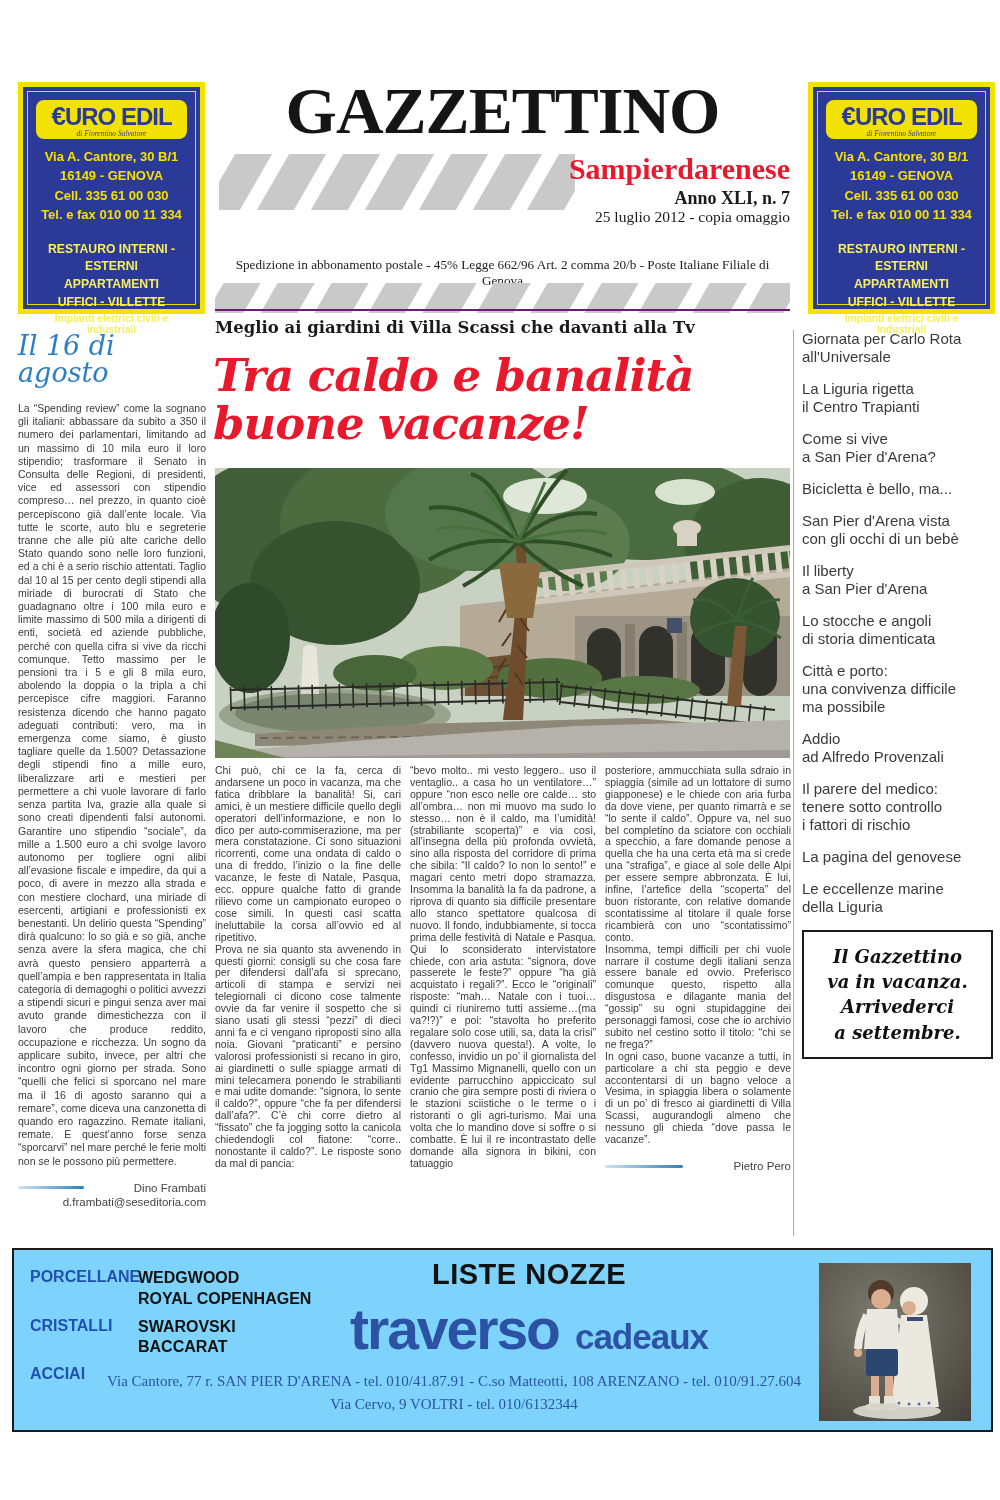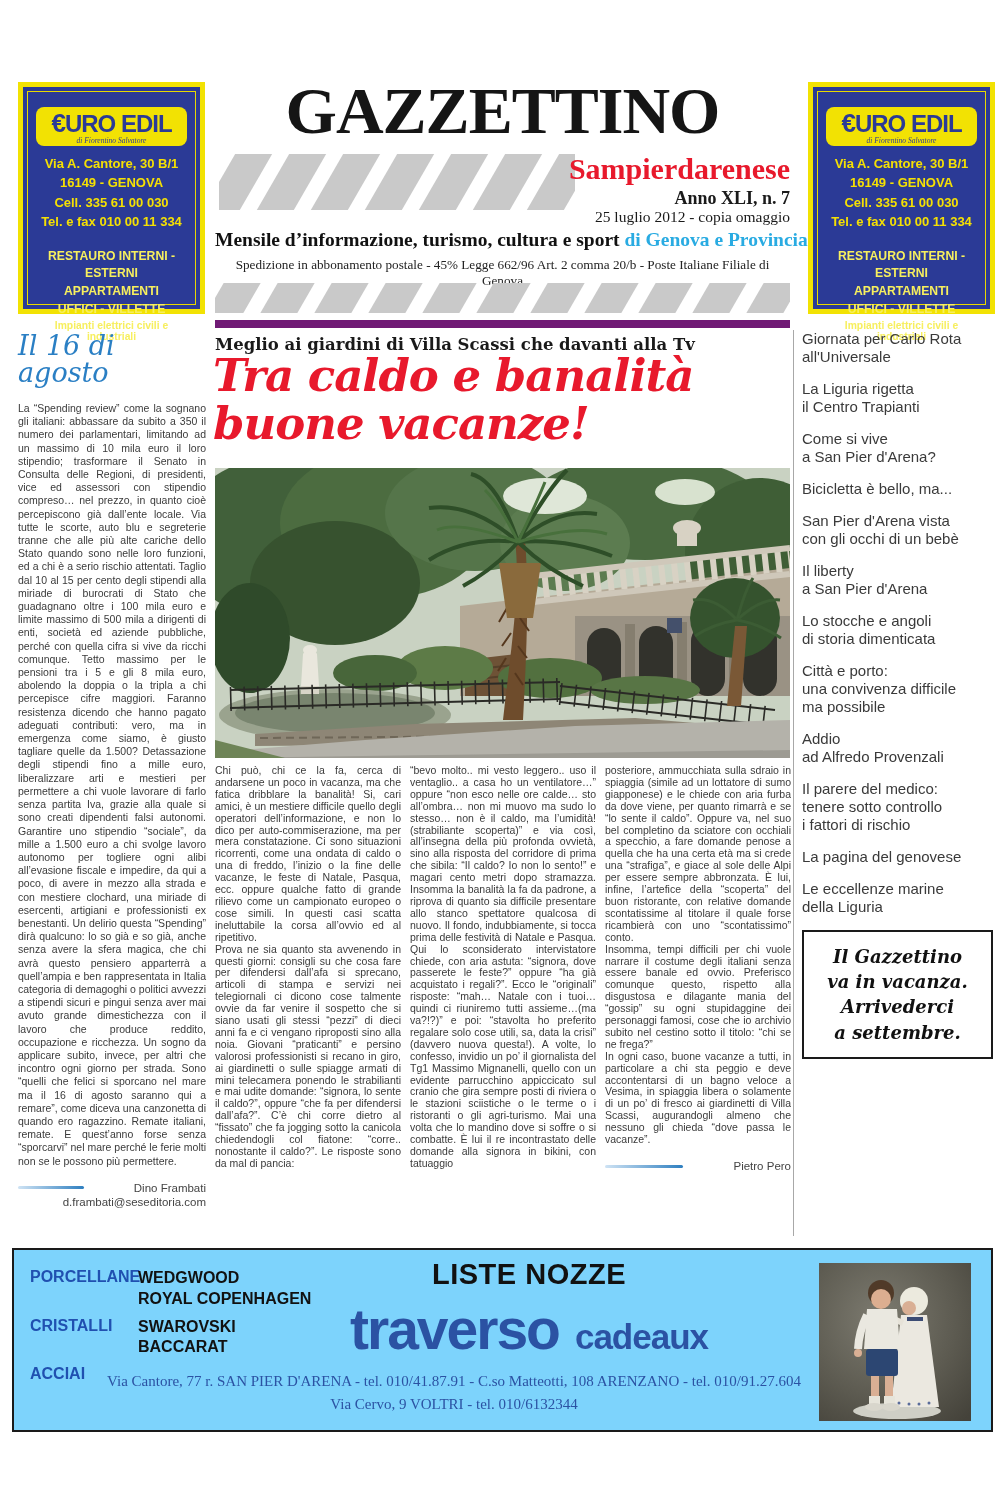--- a/index.html
+++ b/index.html
@@ -5,21 +5,21 @@
   html,body{margin:0;padding:0;background:#9a9a9a;}
   .page{position:relative;width:1000px;height:1500px;margin:0 auto;background:#ffffff;
         font-family:"Liberation Sans",sans-serif;overflow:hidden;color:#3a3a3a;}
 
   
   .euroedil{position:absolute;top:82px;width:187px;height:232px;background:#f2e203;padding:5px;box-sizing:border-box;}
   .euroedil.left{left:18px;}
   .euroedil.right{left:808px;}
   .ee-blue{background:#2b3a96;height:100%;box-sizing:border-box;padding:4px;}
   .ee-frame{border:1px solid #e8d800;height:100%;box-sizing:border-box;text-align:center;padding:6px 2px 0;}
-  .ee-logo{background:#f2e203;border-radius:8px;margin:9px 6px 8px;padding:3px 0 1px;line-height:1;}
+  .ee-logo{background:#f2e203;border-radius:8px;margin:2px 6px 8px;padding:3px 0 1px;line-height:1;}
   .ee-brand{font-weight:bold;font-size:24px;color:#2b3a96;letter-spacing:-1px;font-family:"Liberation Sans",sans-serif;}
   .ee-brand .euro{font-size:26px;}
   .ee-sub{font-style:italic;font-size:7.5px;color:#2b3a96;margin-top:1px;font-family:"Liberation Serif",serif;}
   .ee-addr{color:#f5e003;font-weight:bold;font-size:13px;line-height:1.5;white-space:pre-line;margin-top:8px;}
   .ee-serv{color:#f7ef5e;font-weight:bold;font-size:12.2px;line-height:1.45;white-space:pre-line;margin-top:16px;}
   .ee-serv-small{color:#f7ef5e;font-weight:bold;font-size:10.3px;margin-top:2px;}
 
   
   .masthead{position:absolute;left:215px;top:82px;width:575px;height:232px;}
   .mh-title{position:absolute;top:-4px;left:0;width:100%;text-align:center;
@@ -44,21 +44,21 @@
   .left-col{position:absolute;left:18px;top:332px;width:188px;}
   .left-title{font-family:"DejaVu Serif",serif;font-style:italic;font-weight:normal;font-size:27px;
               color:#2a7fc4;margin:0 0 16px 0;line-height:1;}
   .body-txt{font-size:10.5px;line-height:13.2px;text-align:justify;white-space:pre-line;color:#3a3a3a;}
   .sig-row{display:flex;align-items:center;margin-top:14px;}
   .sig-line{flex:1;height:3px;border-radius:2px;background:linear-gradient(90deg,#cfe3f4,#2e7fc0);}
   .sig-name{font-size:11.5px;color:#444;margin-left:8px;white-space:nowrap;padding-left:42px;}
   .sig-email{font-size:11.5px;color:#444;text-align:right;margin-top:2px;}
 
   
-  .kicker-wrap{position:absolute;left:215px;top:320px;width:575px;border-top:8px solid #701a75;padding-top:7px;}
+  .kicker-wrap{position:absolute;left:215px;top:309px;width:575px;border-top:2px solid #701a75;padding-top:7px;}
   .kicker{font-family:"DejaVu Serif",serif;font-weight:bold;font-size:16.5px;color:#1a1a1a;}
   .headline{position:absolute;left:213px;top:352px;width:577px;font-family:"DejaVu Serif",serif;
             font-style:italic;font-weight:bold;font-size:45px;line-height:1.06;color:#e8192c;
             letter-spacing:-1px;white-space:pre-line;}
   .photo{position:absolute;left:215px;top:468px;width:575px;height:290px;}
   .photo svg{display:block;}
   .mcol{position:absolute;top:765px;width:186px;height:478px;overflow:hidden;}
   .mcol1{left:215px;} .mcol2{left:410px;} .mcol3{left:605px;}
   .mcol .body-txt{font-size:10.5px;line-height:11.9px;}
 
@@ -137,21 +137,20 @@
         <i></i>
         <i></i>
         <i></i>
         <i></i>
         <i></i>
         <i></i>
       </div>
     <div class="mh-sampier">Sampierdarenese</div>
     <div class="mh-anno">Anno XLI, n. 7</div>
     <div class="mh-date">25 luglio 2012 - copia omaggio</div>
-    <div class="mh-tagline"><span>Mensile d’informazione, turismo, cultura e sport </span><span class="blue">di Genova e Provincia</span></div>
     <div class="mh-postal">Spedizione in abbonamento postale - 45% Legge 662/96 Art. 2 comma 20/b - Poste Italiane Filiale di Genova</div>
     <div class="band band2">
         <i></i>
         <i></i>
         <i></i>
         <i></i>
         <i></i>
         <i></i>
         <i></i>
         <i></i>

